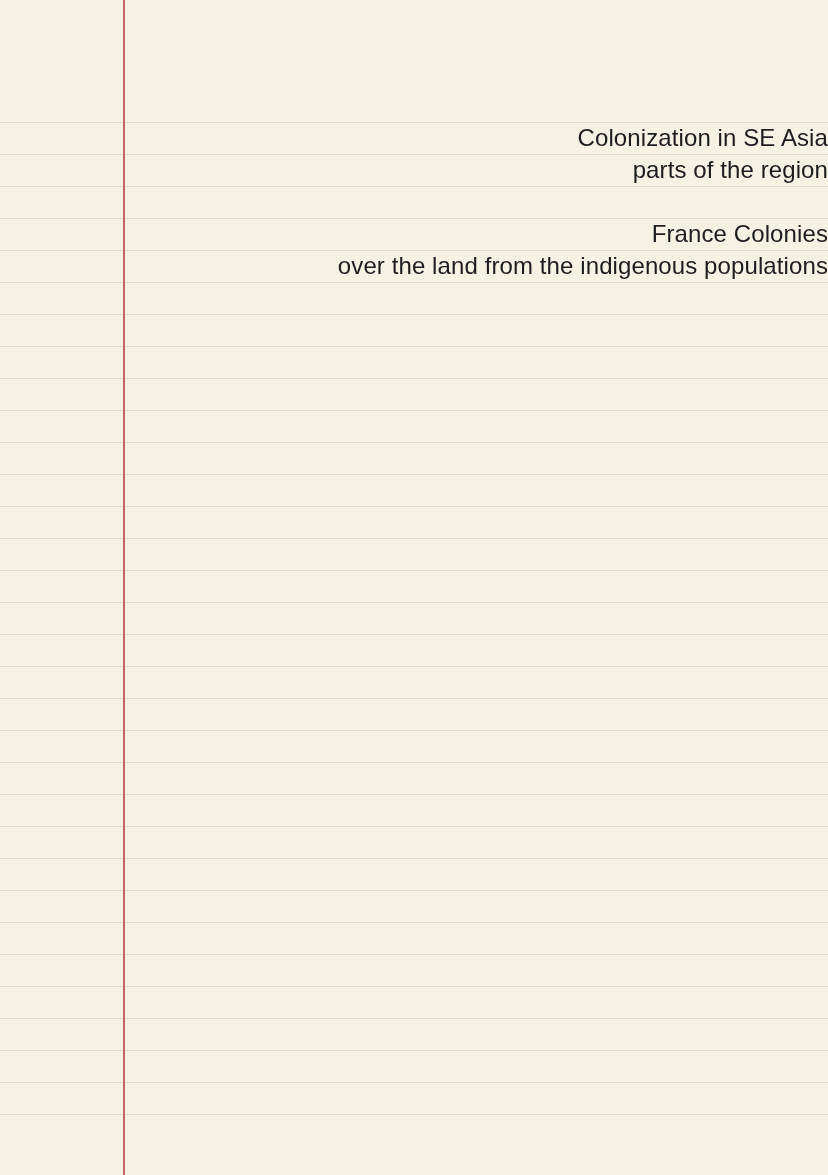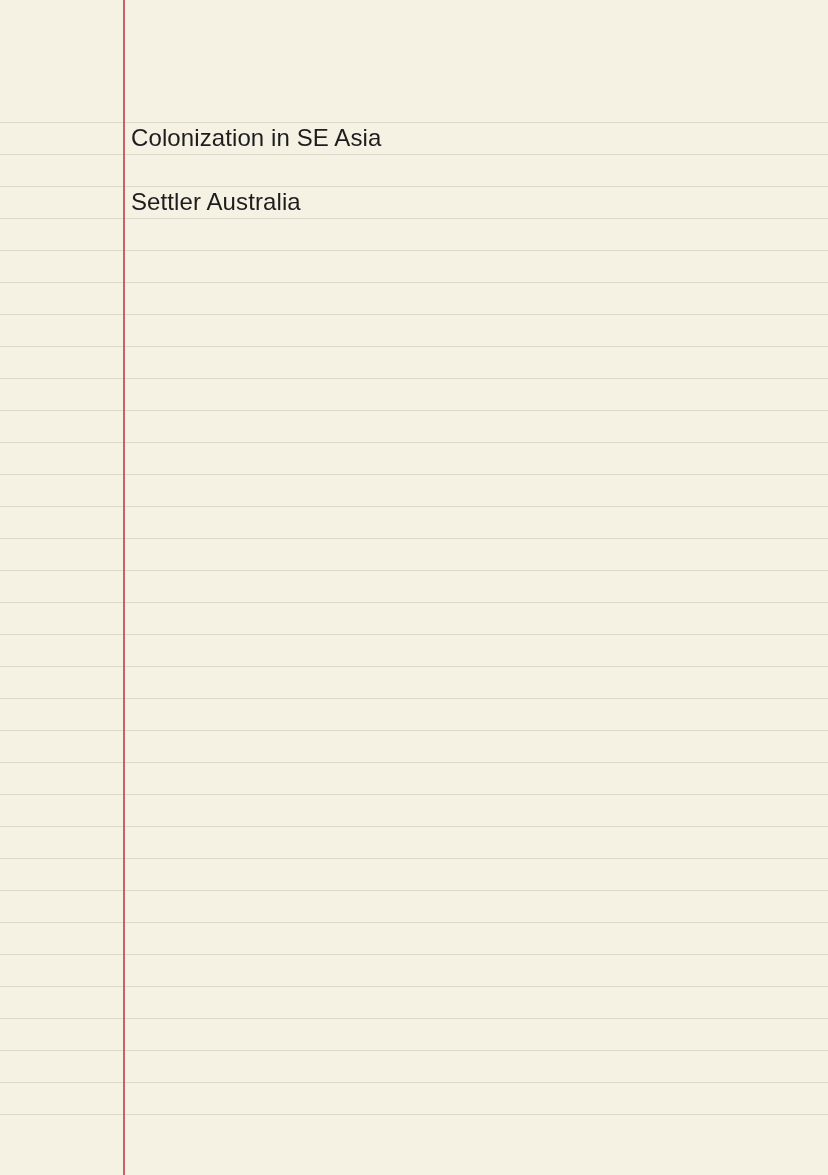--- a/index.html
+++ b/index.html
@@ -45,35 +45,38 @@
     background: var(--margin, #c5525e);
     opacity: 0.9;
     pointer-events: none;
   }
   .note-body {
     position: absolute;
     left: 131px;
     right: 0;
     top: 122px;
     cursor: text;
+    text-align: right;
   }
   .note-line {
     height: 32px;
     line-height: 32px;
     font-size: 24px;
     letter-spacing: 0.1px;
     color: var(--ink, #1d1d1f);
     white-space: nowrap;
   }
 </style>
 </head>
 <body>
 
 <div class="paper">
   <div class="rule-lines"></div>
   <div class="margin-line"></div>
 
   <div class="note-body">
     <div class="note-line">Colonization in SE Asia</div>
+    <div class="note-line">parts of the region</div>
     <div class="note-line"></div>
-    <div class="note-line">Settler Australia</div>
+    <div class="note-line">France Colonies</div>
+    <div class="note-line">over the land from the indigenous populations</div>
   </div>
 </div>
 
 </body></html>

